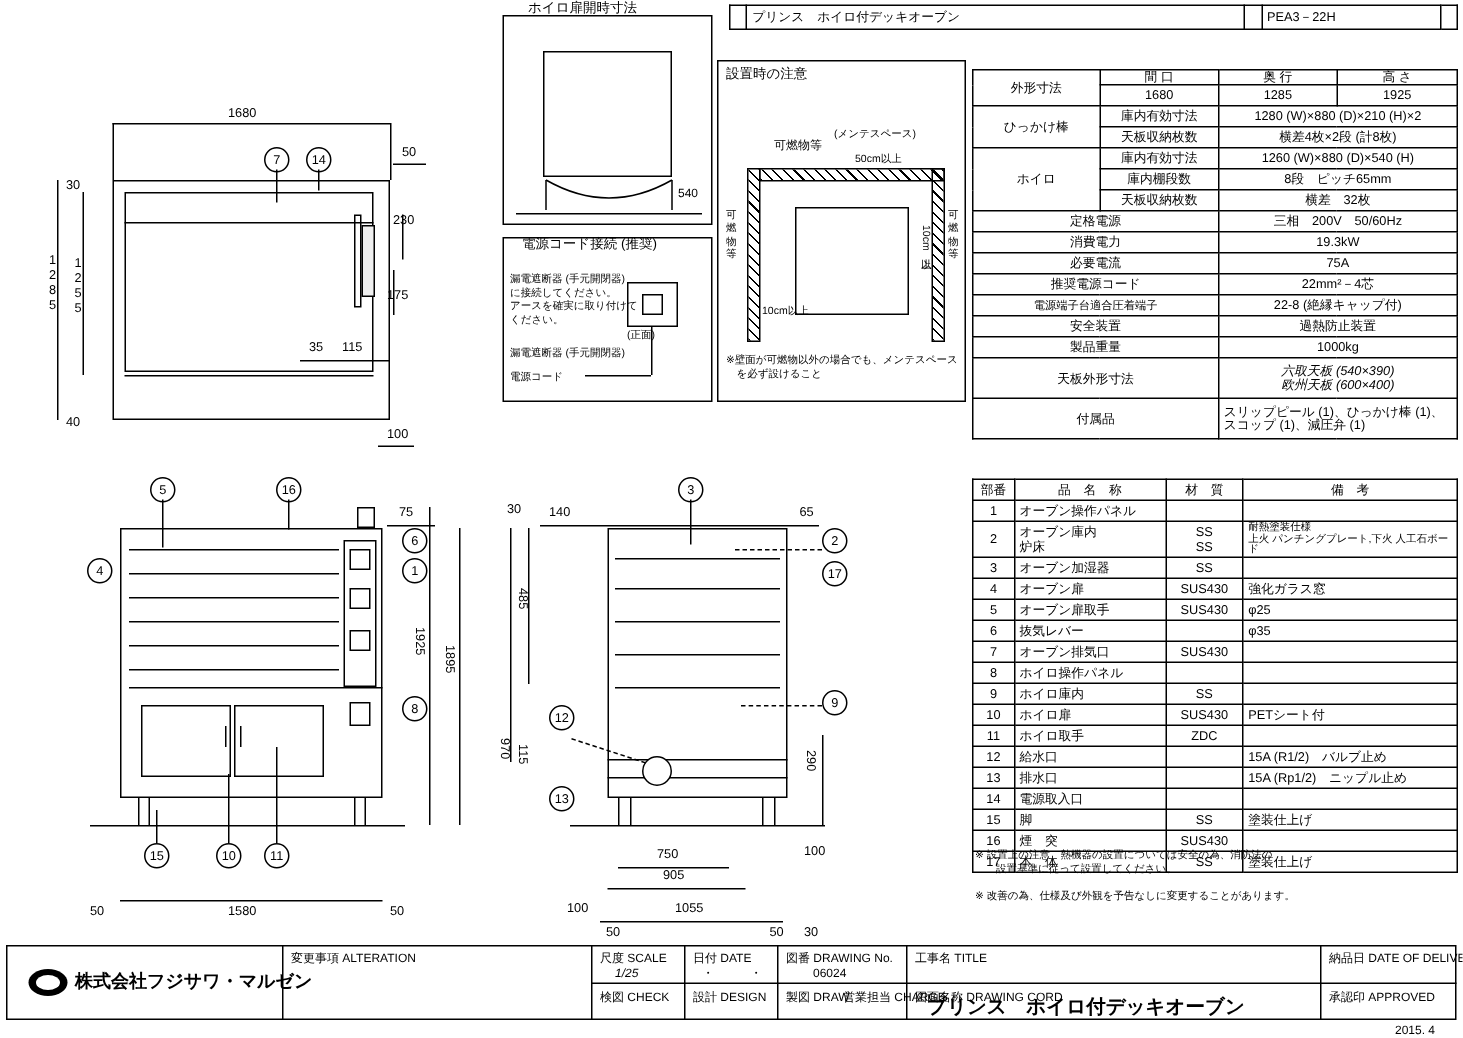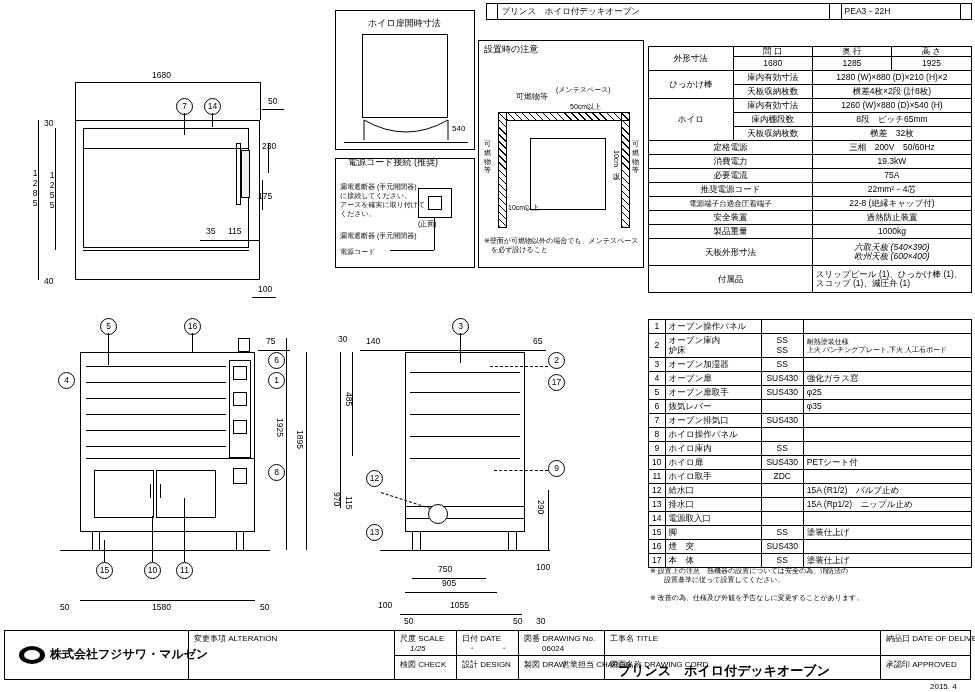--- a/index.html
+++ b/index.html
@@ -113,20 +113,26 @@
     <tr>
           <td colspan="2" style="height:26px;">付属品</td>
           <td colspan="2" class="lft" style="white-space:pre-line;">スリップピール (1)、ひっかけ棒 (1)、
 スコップ (1)、減圧弁 (1)</td>
         </tr>
   </tbody>
     </table>
 
   <table class="tbl" style="left:648px;top:319px;width:324px;">
     <tbody>
+        <tr>
+      <td style="width:24px;height:13px;">部番</td>
+      <td style="width:104px;">品　名　称</td>
+      <td style="width:48px;">材　質</td>
+      <td style="width:148px;">備　考</td>
+    </tr>
     <tr>
           <td style="height:13px;">1</td>
           <td class="lft">オーブン操作パネル</td>
           <td></td>
           <td class="lft"></td>
         </tr>
     <tr>
           <td style="height:23px;">2</td>
           <td class="lft" style="white-space:pre-line;">オーブン庫内
 炉床</td>
@@ -377,21 +383,21 @@
     <div class="circ" style="left:548px;top:374px;">17</div>
     <div class="circ" style="left:548px;top:460px;">9</div>
     <div class="circ" style="left:366px;top:470px;">12</div>
     <div class="circ" style="left:366px;top:524px;">13</div>
     <div class="hline dash" style="left:381px;top:492px;width:52px;transform:rotate(18deg);transform-origin:left center;"></div>
     <div class="hline dash" style="left:494px;top:470px;width:54px;"></div>
     <div class="hline dash" style="left:490px;top:366px;width:58px;"></div>
   </div>
 
   <div class="bx" style="left:335px;top:10px;width:140px;height:140px;"></div>
-  <div class="lbl" style="left:352px;top:18px;margin-left:16px;">ホイロ扉開時寸法</div>
+  <div class="lbl" style="left:352px;top:0;">ホイロ扉開時寸法</div>
   <div class="bx" style="left:362px;top:34px;width:86px;height:84px;"></div>
   <div class="hline" style="left:344px;top:142px;width:124px;"></div>
   <div class="dim" style="left:452px;top:124px;font-size:8px;">540</div>
   <svg class="abs" style="left:362px;top:118px;" width="88" height="26">
     <path d="M2,2 Q44,26 86,2" fill="none" stroke="#000" stroke-width="1"></path>
     <line x1="2" y1="2" x2="2" y2="22" stroke="#000" stroke-width="1"></line>
     <line x1="86" y1="2" x2="86" y2="22" stroke="#000" stroke-width="1"></line>
   </svg>
 
   <div class="bx" style="left:335px;top:158px;width:140px;height:110px;"></div>

